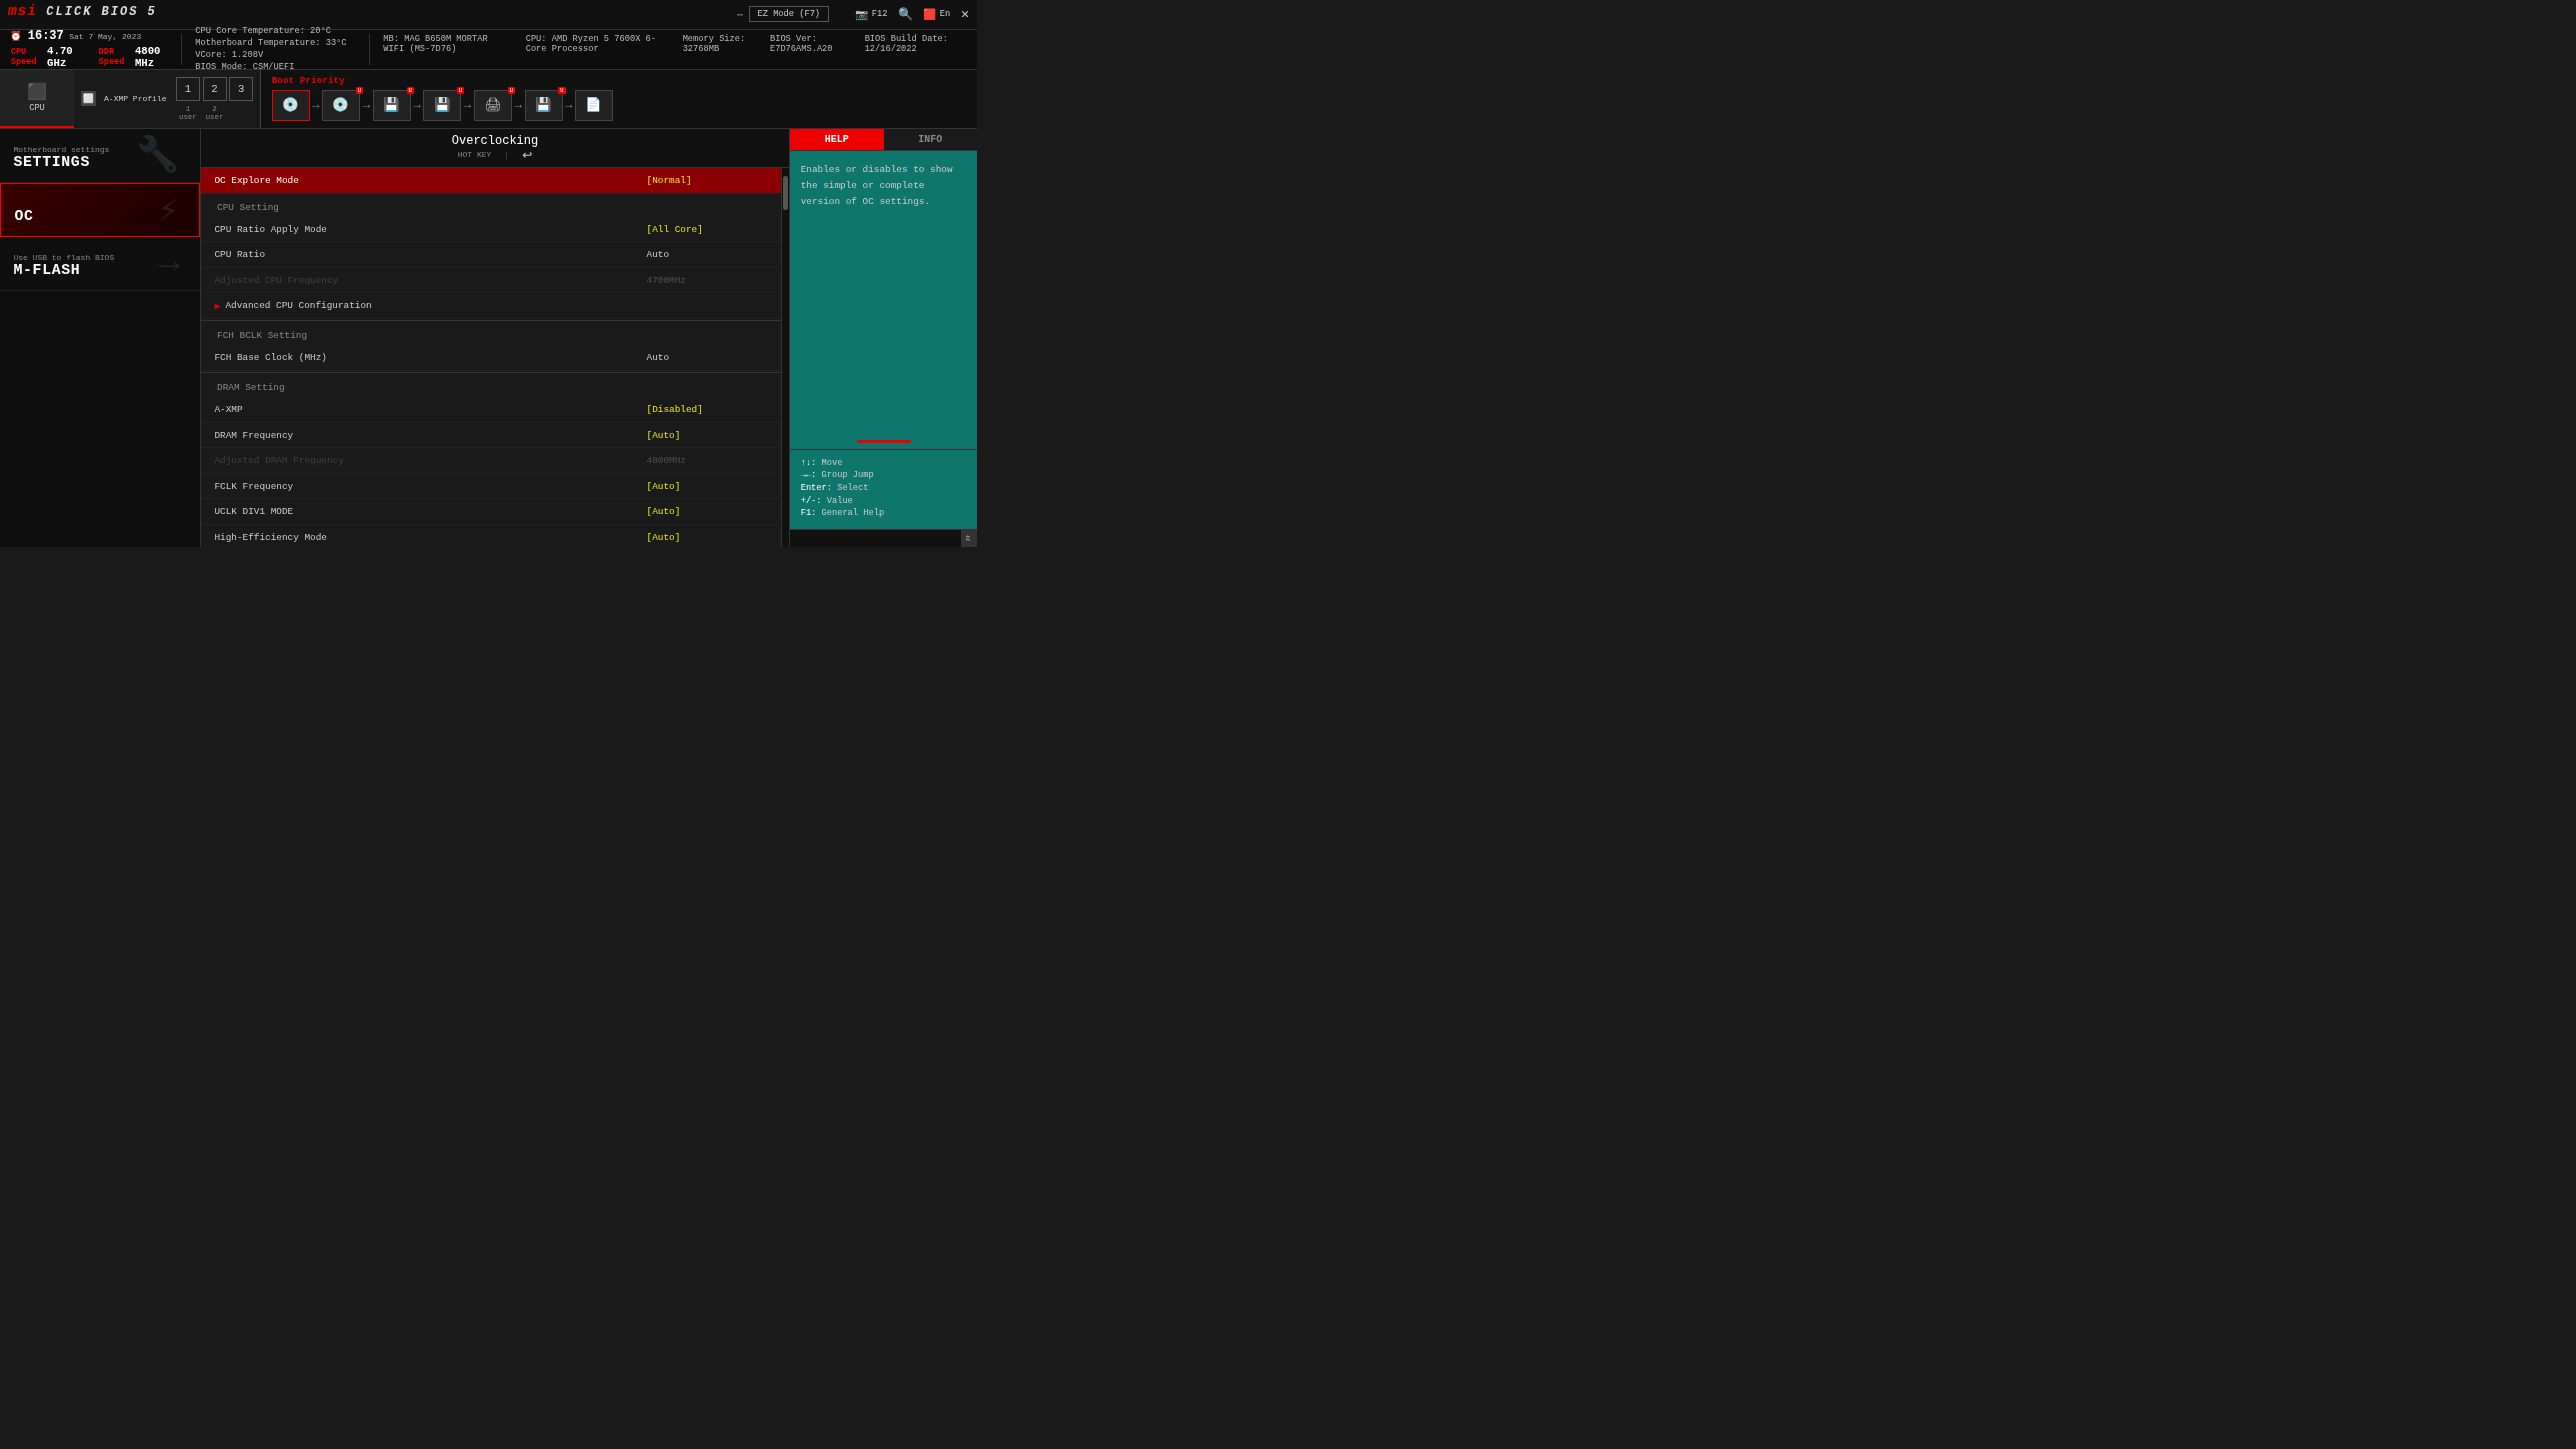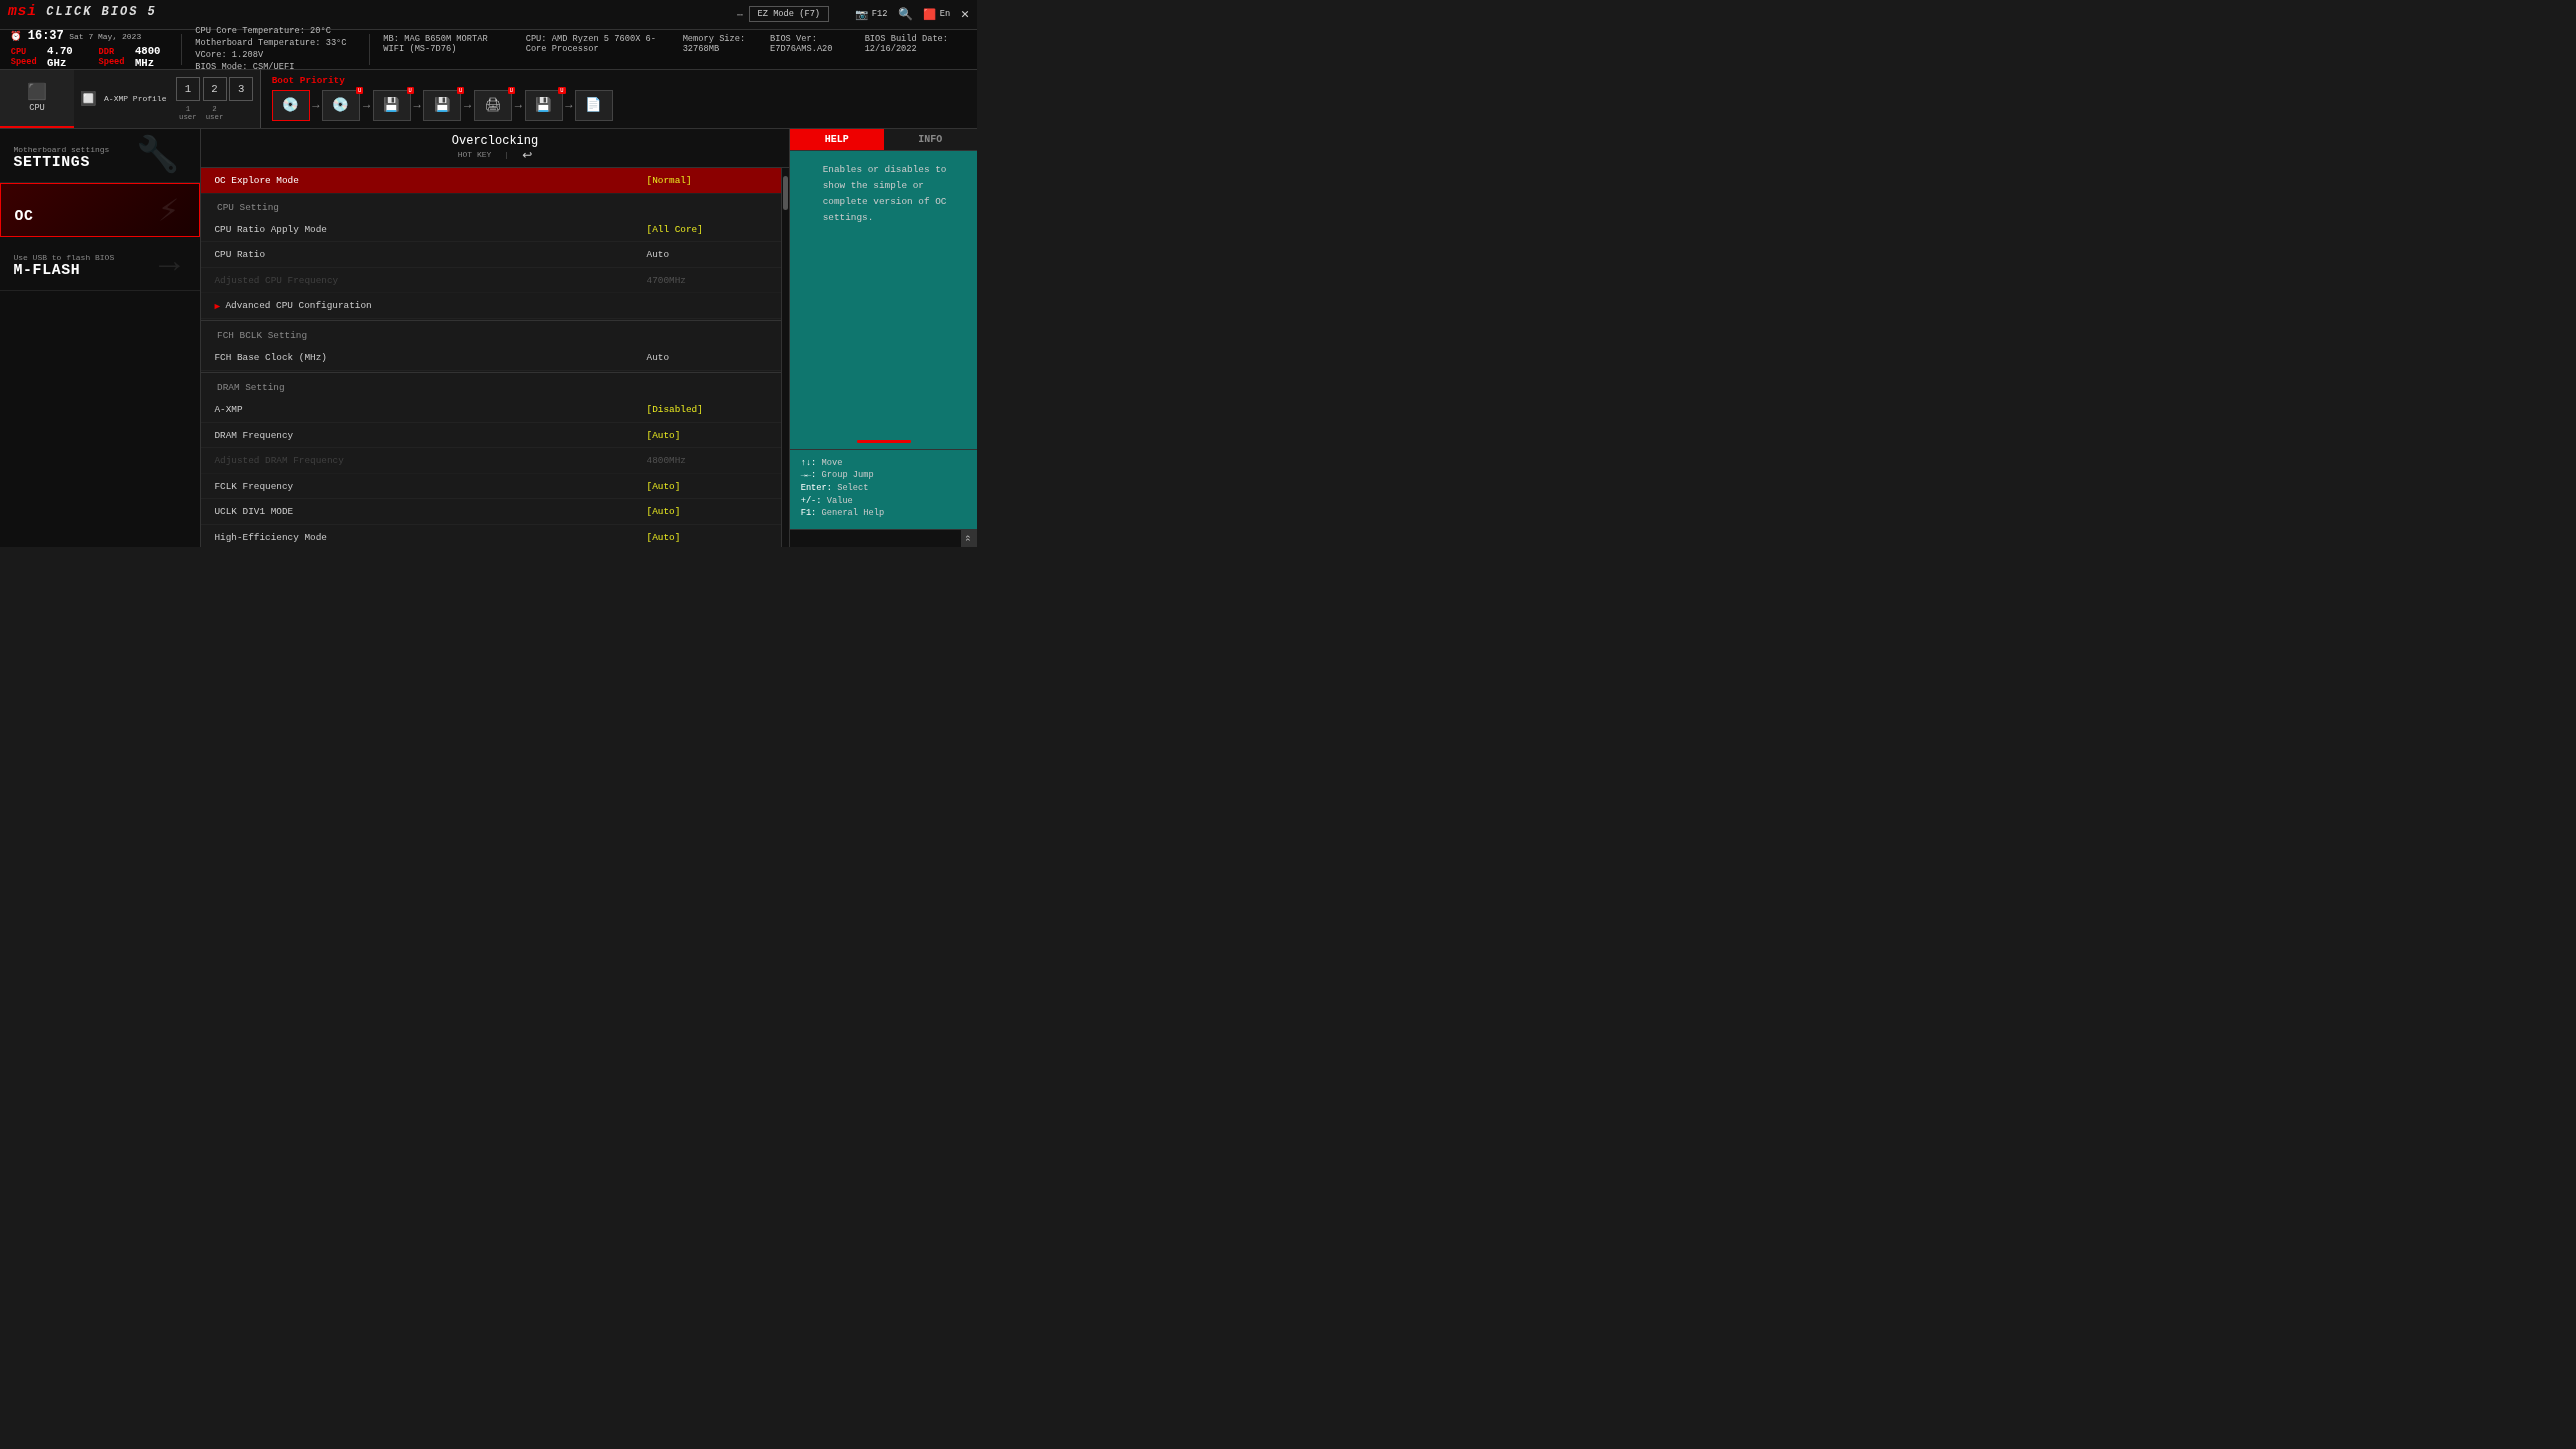--- a/index.html
+++ b/index.html
@@ -378,21 +378,20 @@
     }
     .help-content {
       padding: 10.7px;
       flex: 1;
     }
     .help-text {
       color: #ccc;
       font-size: 9.4px;
       font-family: 'Courier New', monospace;
       line-height: 1.7;
-      margin-left: 22px;
     }
     .help-legend {
       padding: 8px 10.7px;
       border-top: 0.7px solid #333;
     }
     .help-legend-item {
       color: #ccc;
       font-size: 8.7px;
       font-family: 'Courier New', monospace;
       margin-bottom: 2.7px;

